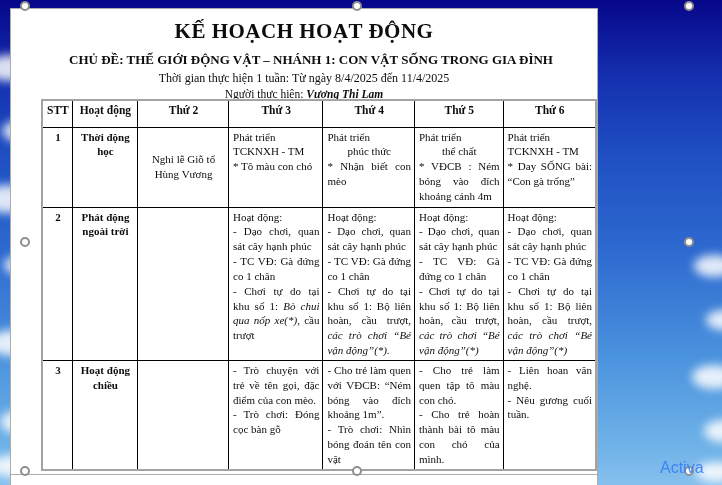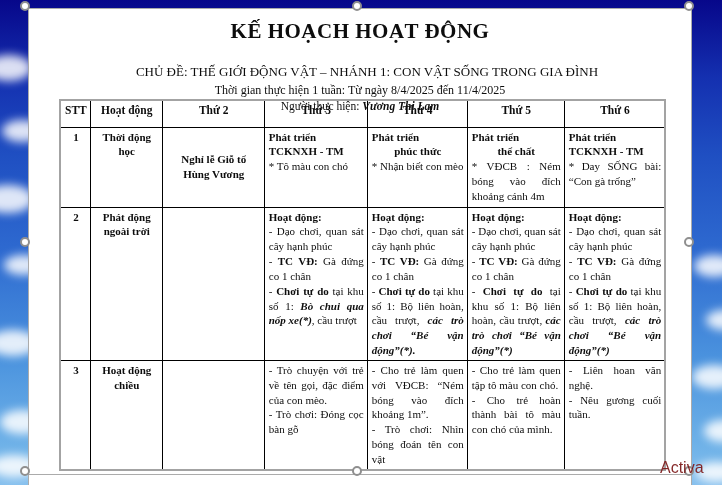--- a/index.html
+++ b/index.html
@@ -7,52 +7,52 @@
   body { font-family:"Liberation Serif", serif; }
 
   #stage { position:relative; width:722px; height:485px; overflow:hidden; }
 
   
   #sky { position:absolute; inset:0;
     background:linear-gradient(180deg,#07078a 0%,#1430b0 16%,#1f4fc2 32%,#2e6ad0 52%,#4b93de 74%,#6fb2e8 92%,#86c0ee 100%); }
   .cloud { position:absolute; background:rgba(255,255,255,.85); border-radius:50%; filter:blur(5px); }
 
   
-  #slide { position:absolute; left:28px; top:8px; width:664px; height:477px;
+  #slide { position:absolute; left:10px; top:8px; width:588px; height:477px;
     background:#ffffff; border:1px solid #ababab; border-bottom:none; }
   #sel-bottom { position:absolute; left:0; top:465px; width:100%; height:1px; background:#ababab; }
 
   .handle { position:absolute; width:10px; height:10px; border-radius:50%;
     background:#ffffff; border:2px solid #8f8f8f; z-index:5; }
 
   
   #titles { position:absolute; left:0; top:10px; width:100%; text-align:center; color:#0d0d0d; }
   #main-title   { font-size:21px; font-weight:bold; letter-spacing:.5px; }
-  #sub-title    { font-size:13px; font-weight:normal; margin-top:20px;padding-left:14px; }
+  #sub-title    { font-size:13px; font-weight:bold; margin-top:8px;padding-left:14px; }
   #time-line    { font-size:12px; margin-top:3px; }
   #executor-line{ font-size:11.5px; margin-top:2px; }
   #executor-name{ font-weight:bold; font-style:italic; }
 
   
   #tbl-wrap { position:absolute; left:30px; top:90px; }
   table { border-collapse:collapse; table-layout:fixed; border:2px solid #a3a3a3; }
   th, td { border:1px solid #000; vertical-align:top; padding:2px 3px 2px 4px;
     font-size:11px; line-height:1.35; color:#0d0d0d; overflow:hidden; }
   th { font-weight:bold; text-align:center; font-size:11.5px; padding-top:2px; }
   td.num, td.act { font-weight:bold; text-align:center; }
   td.mid { vertical-align:middle; text-align:center; }
   .para { text-align:left; }
   .para.center { text-align:center; }
   .para.justify { text-align:justify; }
-  .b { font-weight:bold; }
+  .b { font-weight:normal; }
   .i { font-style:italic; }
 
   
   #watermark { position:absolute; left:660px; top:459px; z-index:6;
-    font-family:"Liberation Sans", sans-serif; font-size:16px; color:#7f1d1d;
+    font-family:"Liberation Sans", sans-serif; font-size:16px; color:#3b82f6;
     opacity:.95; white-space:nowrap; }
 </style>
 </head>
 <body>
 
 <div id="stage">
   <div id="sky">
       <div class="cloud" style="left: -14px; top: 55px; width: 46px; height: 26px;"></div>
       <div class="cloud" style="left: 2px; top: 120px; width: 40px; height: 22px;"></div>
       <div class="cloud" style="left: -18px; top: 185px; width: 52px; height: 28px;"></div>

